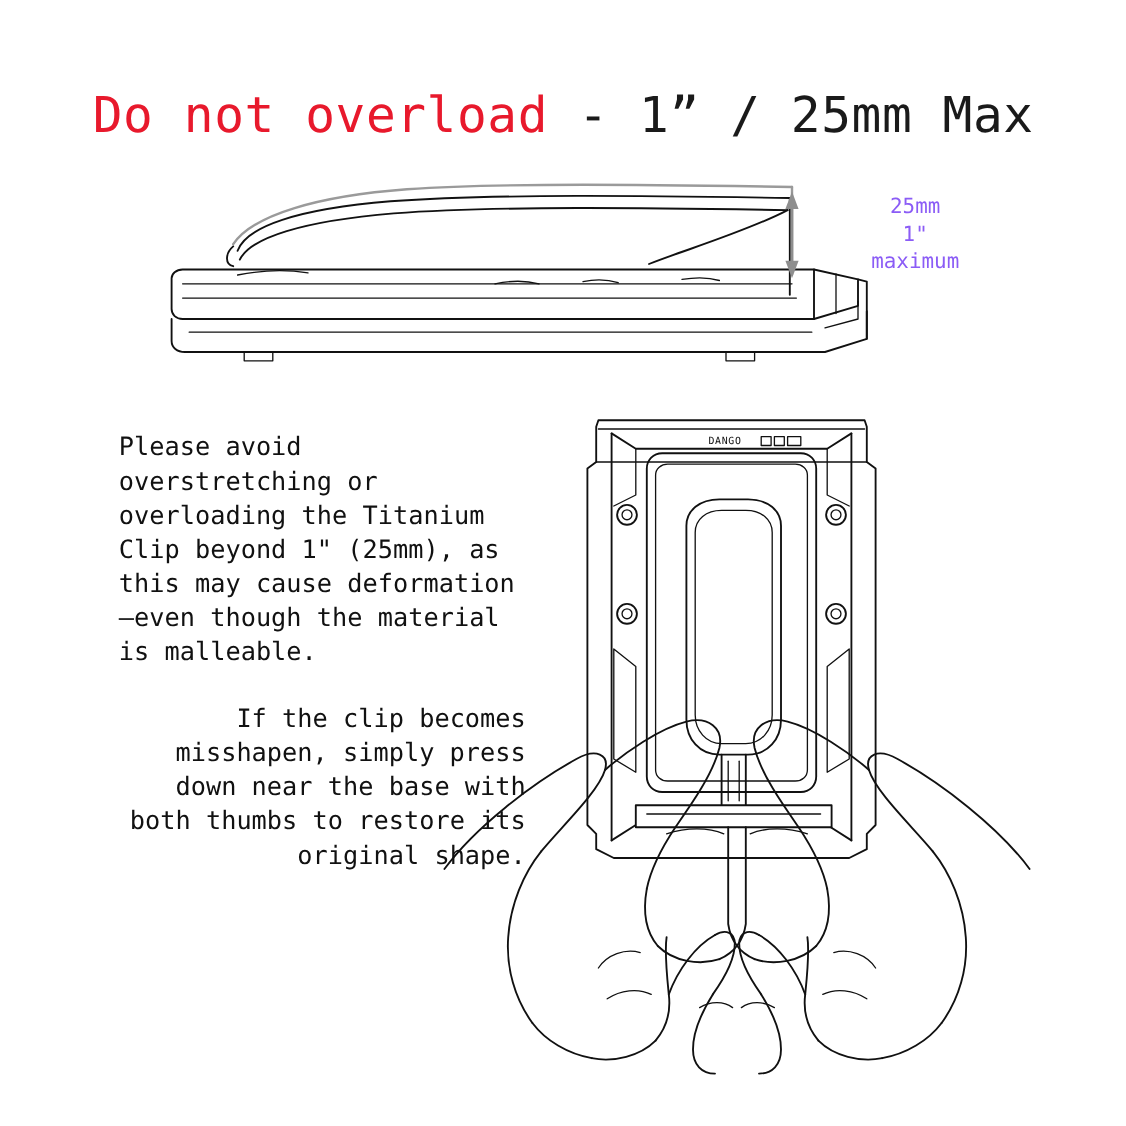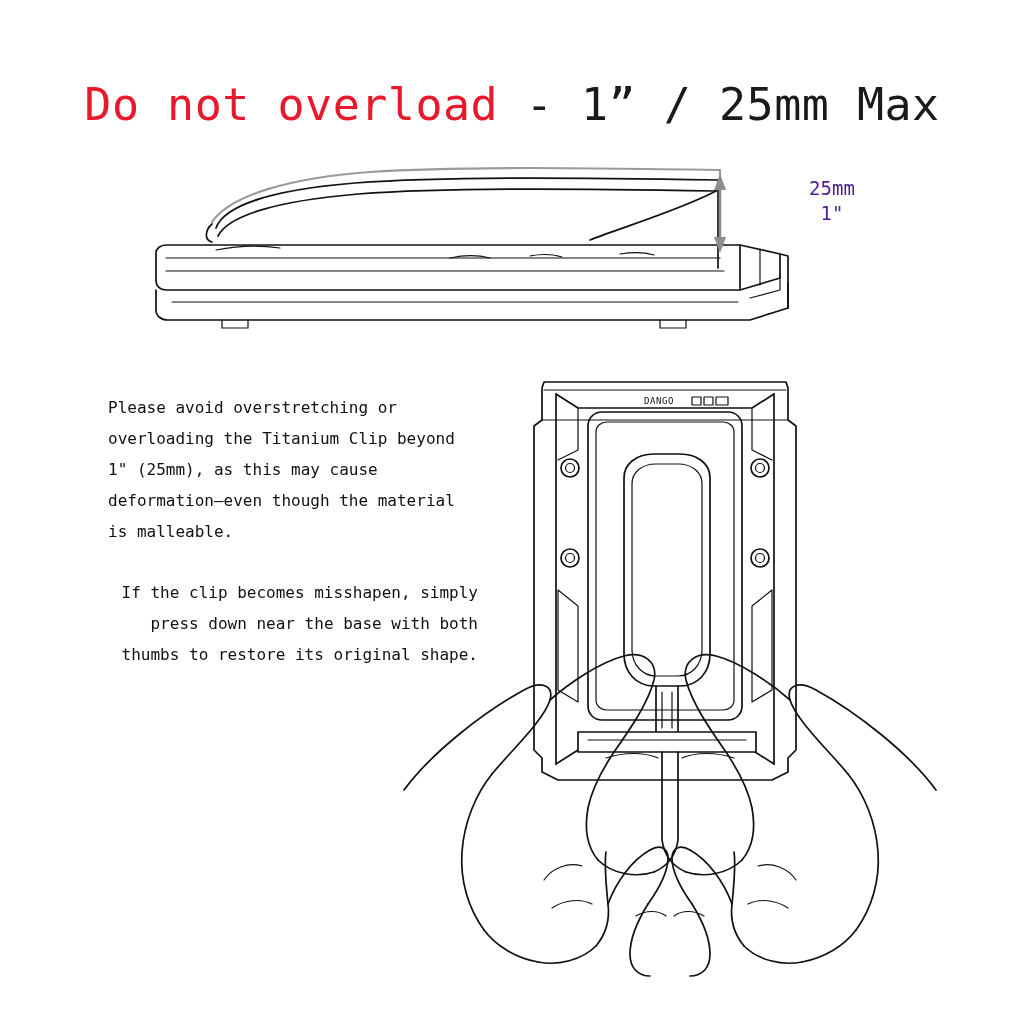--- a/index.html
+++ b/index.html
@@ -36,34 +36,34 @@
     color: #1a1a1a;
   }
 
   
   #callout {
     position: absolute;
     left: 742px;
     top: 176px;
     width: 180px;
     text-align: center;
-    color: #4c1d95;
+    color: #8b5cf6;
     font-family: "DejaVu Sans Mono", monospace;
     font-size: 19px;
     line-height: 25px;
   }
 
   
   #body-text {
     position: absolute;
     left: 108px;
     top: 392px;
     width: 370px;
     font-family: "DejaVu Sans Mono", monospace;
-    font-size: 16px;
+    font-size: 23px;
     line-height: 31px;
     color: #111111;
   }
   #body-text p {
     margin: 0 0 30px 0;
   }
   #body-text p:last-child {
     margin-bottom: 0;
     text-align: right;
   }
@@ -163,20 +163,21 @@
 
     <path class="arrow-gray" d="M600 35 L600 92"></path>
     <polygon class="arrow-head" points="600,24 594,40 606,40"></polygon>
     <polygon class="arrow-head" points="600,103 594,87 606,87"></polygon>
   </svg>
 </div>
 
 <div id="callout">
   <div>25mm</div>
   <div>1"</div>
+  <div>maximum</div>
 </div>
 
 <div id="body-text">
   <p>Please avoid overstretching or overloading the Titanium Clip beyond 1" (25mm), as this may cause deformation—even though the material is malleable.</p>
   <p>If the clip becomes misshapen, simply press down near the base with both thumbs to restore its original shape.</p>
 </div>
 
 <div class="art" id="art-hands">
   <svg width="560" height="620" viewBox="0 0 560 620" xmlns="http://www.w3.org/2000/svg">
 

